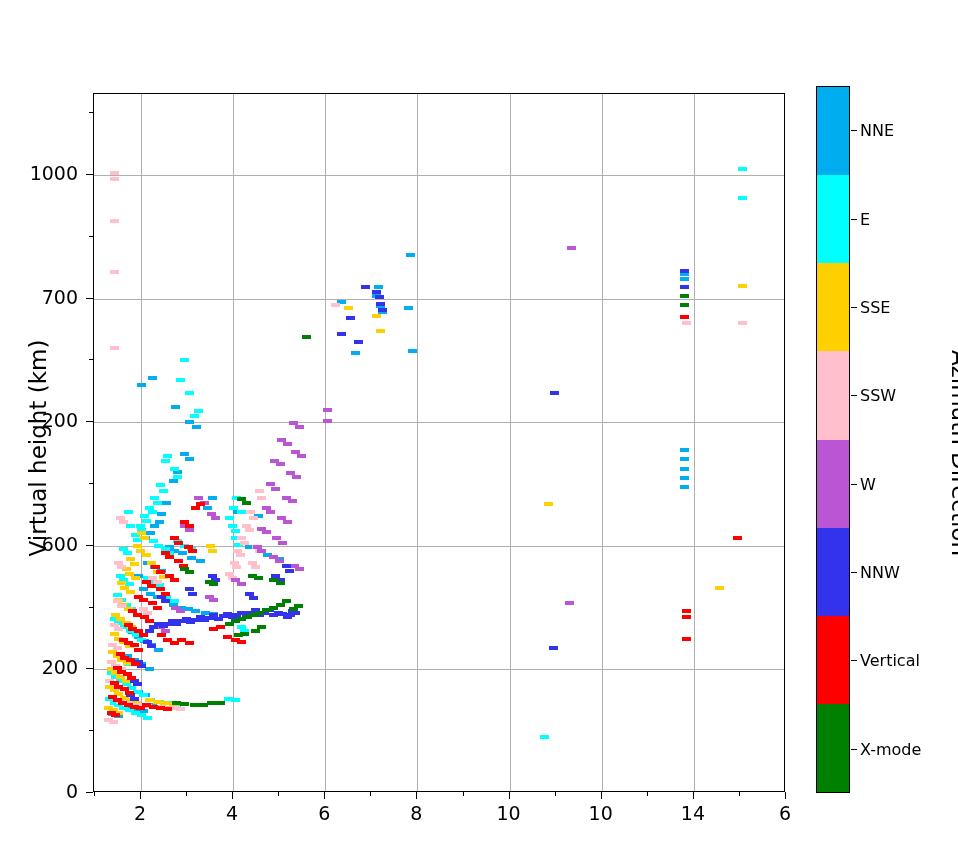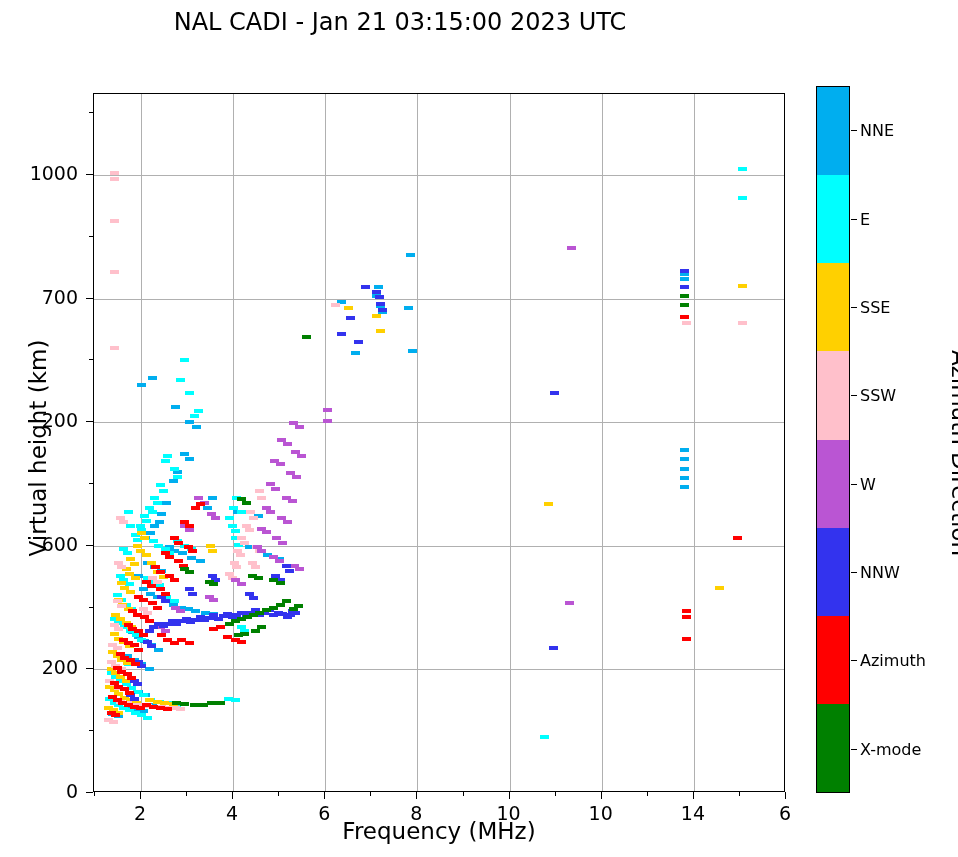--- a/index.html
+++ b/index.html
@@ -151,21 +151,20 @@
     color: #000;
     transform: rotate(90deg);
     transform-origin: center center;
   }
 </style>
 </head>
 <body>
 
 <div id="figure">
 
-  <div id="chart-title">NAL CADI - Jan 21 03:15:00 2023 UTC</div>
 
   <div id="plot-area">
     <div id="gridlines">
         <div class="gridline-v" style="left: 47px;"></div>
         <div class="gridline-v" style="left: 139.1px;"></div>
         <div class="gridline-v" style="left: 231.3px;"></div>
         <div class="gridline-v" style="left: 323.4px;"></div>
         <div class="gridline-v" style="left: 415.6px;"></div>
         <div class="gridline-v" style="left: 507.7px;"></div>
         <div class="gridline-v" style="left: 599.9px;"></div>
@@ -726,21 +725,20 @@
       <div class="tick-y minor" style="left: 89px; top: 359.4px;"></div>
       <div class="tick-y major" style="left: 86px; top: 297.6px;"></div>
       <div class="ticklabel-y" style="left: 8px; top: 285.6px;">700</div>
       <div class="tick-y minor" style="left: 89px; top: 235.8px;"></div>
       <div class="tick-y major" style="left: 86px; top: 174px;"></div>
       <div class="ticklabel-y" style="left: 8px; top: 162px;">1000</div>
       <div class="tick-y minor" style="left: 89px; top: 112.2px;"></div>
       <div class="tick-y minor" style="left: 89px; top: 112.2px;"></div>
     </div>
 
-  <div id="xlabel">Frequency (MHz)</div>
   <div id="ylabel">Virtual height (km)</div>
 
   <div id="colorbar">
       <div class="cb-seg" style="height: 12.5%; background: rgb(0, 174, 239);"></div>
       <div class="cb-seg" style="height: 12.5%; background: rgb(0, 255, 255);"></div>
       <div class="cb-seg" style="height: 12.5%; background: rgb(255, 208, 0);"></div>
       <div class="cb-seg" style="height: 12.5%; background: rgb(255, 192, 203);"></div>
       <div class="cb-seg" style="height: 12.5%; background: rgb(186, 85, 211);"></div>
       <div class="cb-seg" style="height: 12.5%; background: rgb(51, 51, 238);"></div>
       <div class="cb-seg" style="height: 12.5%; background: rgb(255, 0, 0);"></div>
@@ -753,19 +751,19 @@
       <div class="cb-label" style="top: 218.6px;">E</div>
       <div class="cb-tick" style="top: 306.9px;"></div>
       <div class="cb-label" style="top: 306.9px;">SSE</div>
       <div class="cb-tick" style="top: 395.3px;"></div>
       <div class="cb-label" style="top: 395.3px;">SSW</div>
       <div class="cb-tick" style="top: 483.7px;"></div>
       <div class="cb-label" style="top: 483.7px;">W</div>
       <div class="cb-tick" style="top: 572.1px;"></div>
       <div class="cb-label" style="top: 572.1px;">NNW</div>
       <div class="cb-tick" style="top: 660.4px;"></div>
-      <div class="cb-label" style="top: 660.4px;">Azimuth</div>
+      <div class="cb-label" style="top: 660.4px;">Vertical</div>
       <div class="cb-tick" style="top: 748.8px;"></div>
       <div class="cb-label" style="top: 748.8px;">X-mode</div>
     </div>
   <div id="cb-title">Azimuth Direction</div>
 
 </div>
 
 </body></html>

